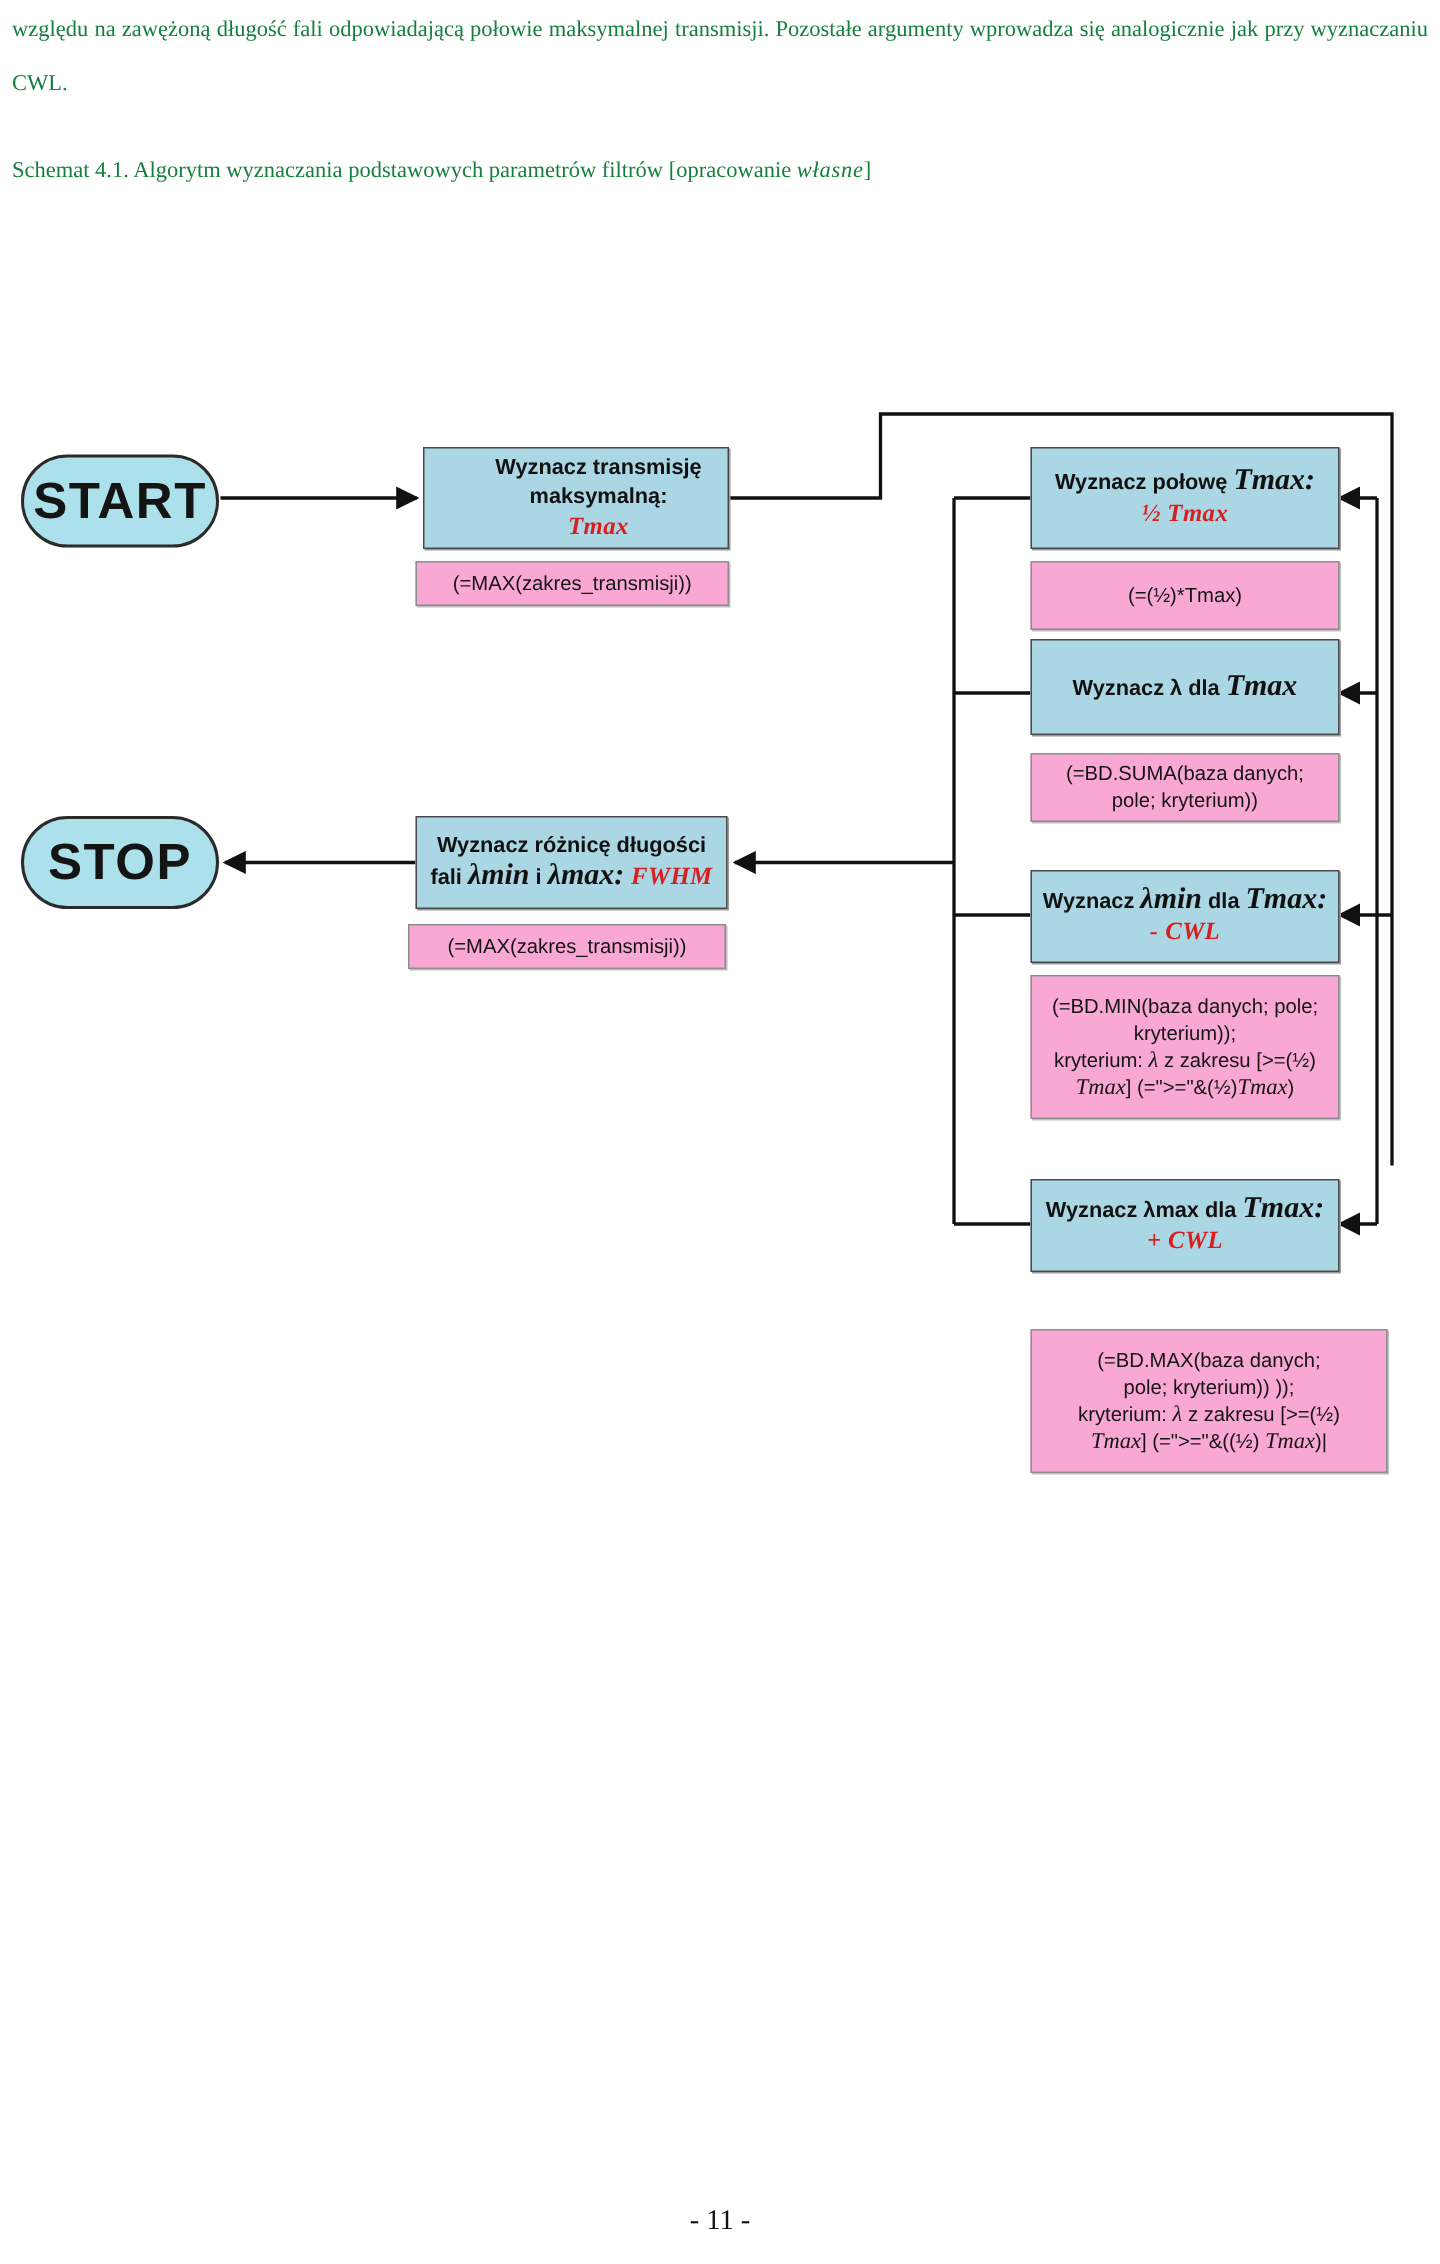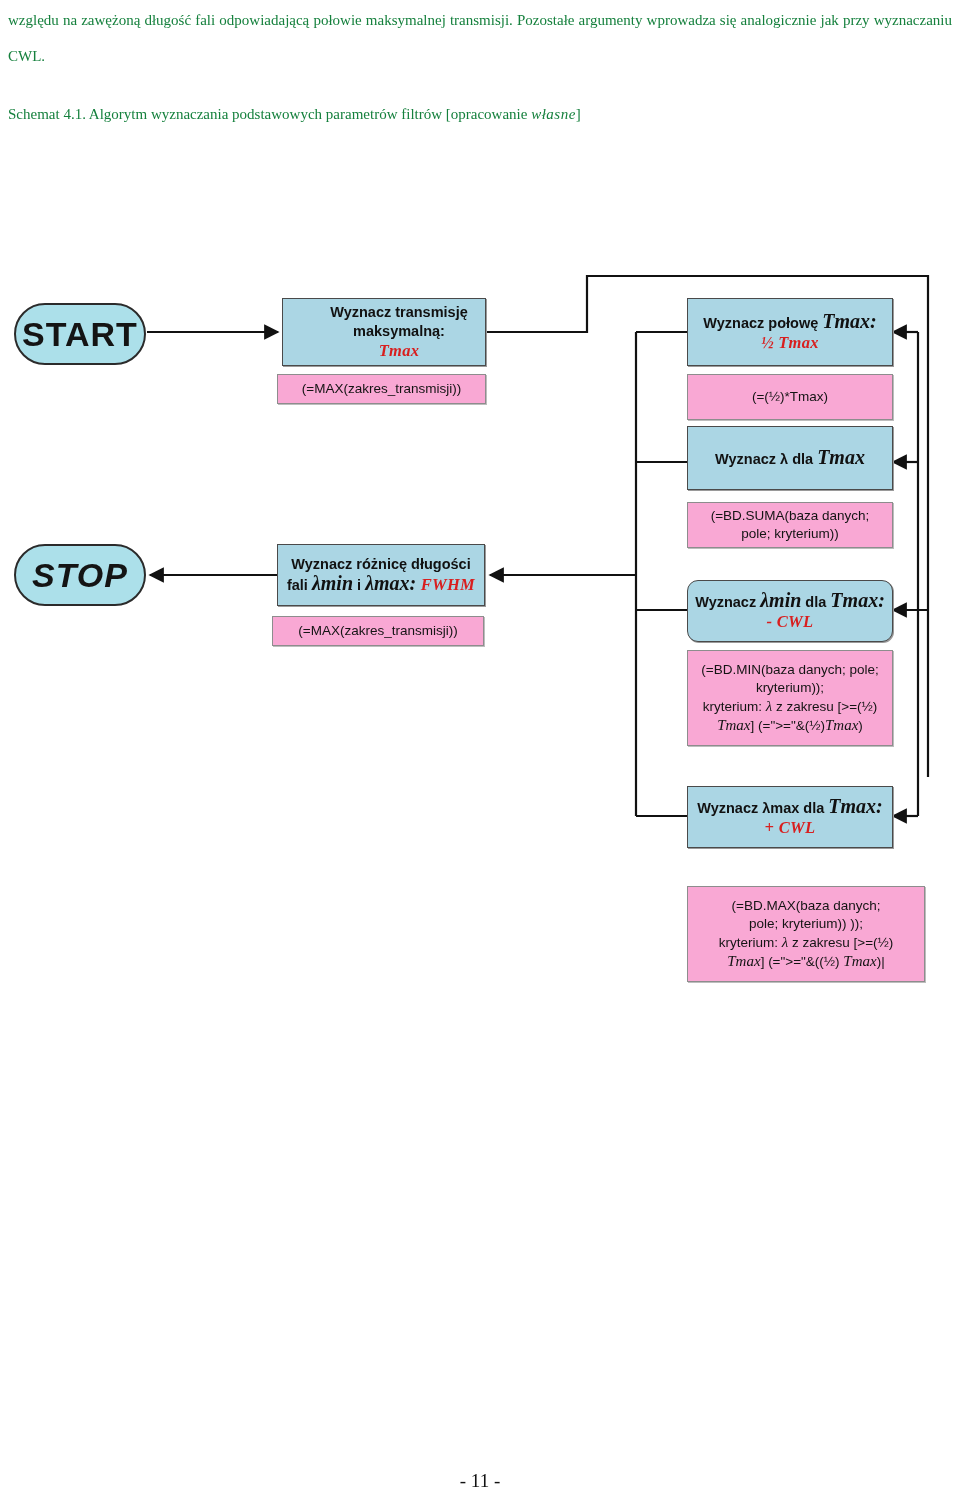--- a/index.html
+++ b/index.html
@@ -180,21 +180,21 @@
       <path d="M 636 325 L 490 325" marker-end="url(#arrow)"></path>
 
       <path d="M 277 325 L 150 325" marker-end="url(#arrow)"></path>
     </g>
   </svg>
 
   <div class="node terminator" style="left:14px; top:53px; width:132px; height:62px;">
     <span>START</span>
   </div>
 
-  <div class="node terminator" style="left:14px; top:294px; width:132px; height:62px;font-style:italic;">
+  <div class="node terminator" style="left:14px; top:294px; width:132px; height:62px;">
     <span>STOP</span>
   </div>
 
   <div class="node process" style="left:282px; top:48px; width:204px; height:68px;padding-left:36px;">
     <div>
       <span>Wyznacz transmisję</span><br>
       <span>maksymalną:</span><br>
       <span class="red">Tmax</span>
     </div>
   </div>
@@ -217,21 +217,21 @@
       <span>Wyznacz λ dla </span><span class="ital">Tmax</span>
     </div>
   </div>
   <div class="node formula" style="left:687px; top:252px; width:206px; height:46px;">
     <div>
       <span>(=BD.SUMA(baza danych;</span><br>
       <span>pole; kryterium))</span>
     </div>
   </div>
 
-  <div class="node process" style="left:687px; top:330px; width:206px; height:62px;border-radius:11px;">
+  <div class="node process" style="left:687px; top:330px; width:206px; height:62px;">
     <div>
       <span>Wyznacz </span><span class="ital">λmin</span><span> dla </span><span class="ital">Tmax:</span><br>
       <span class="red">- CWL</span>
     </div>
   </div>
   <div class="node formula" style="left:687px; top:400px; width:206px; height:96px;">
     <div>
       <span>(=BD.MIN(baza danych; pole;</span><br>
       <span>kryterium));</span><br>
       <span>kryterium: </span><span class="ital">λ</span><span> z zakresu [&gt;=(½)</span><br>

